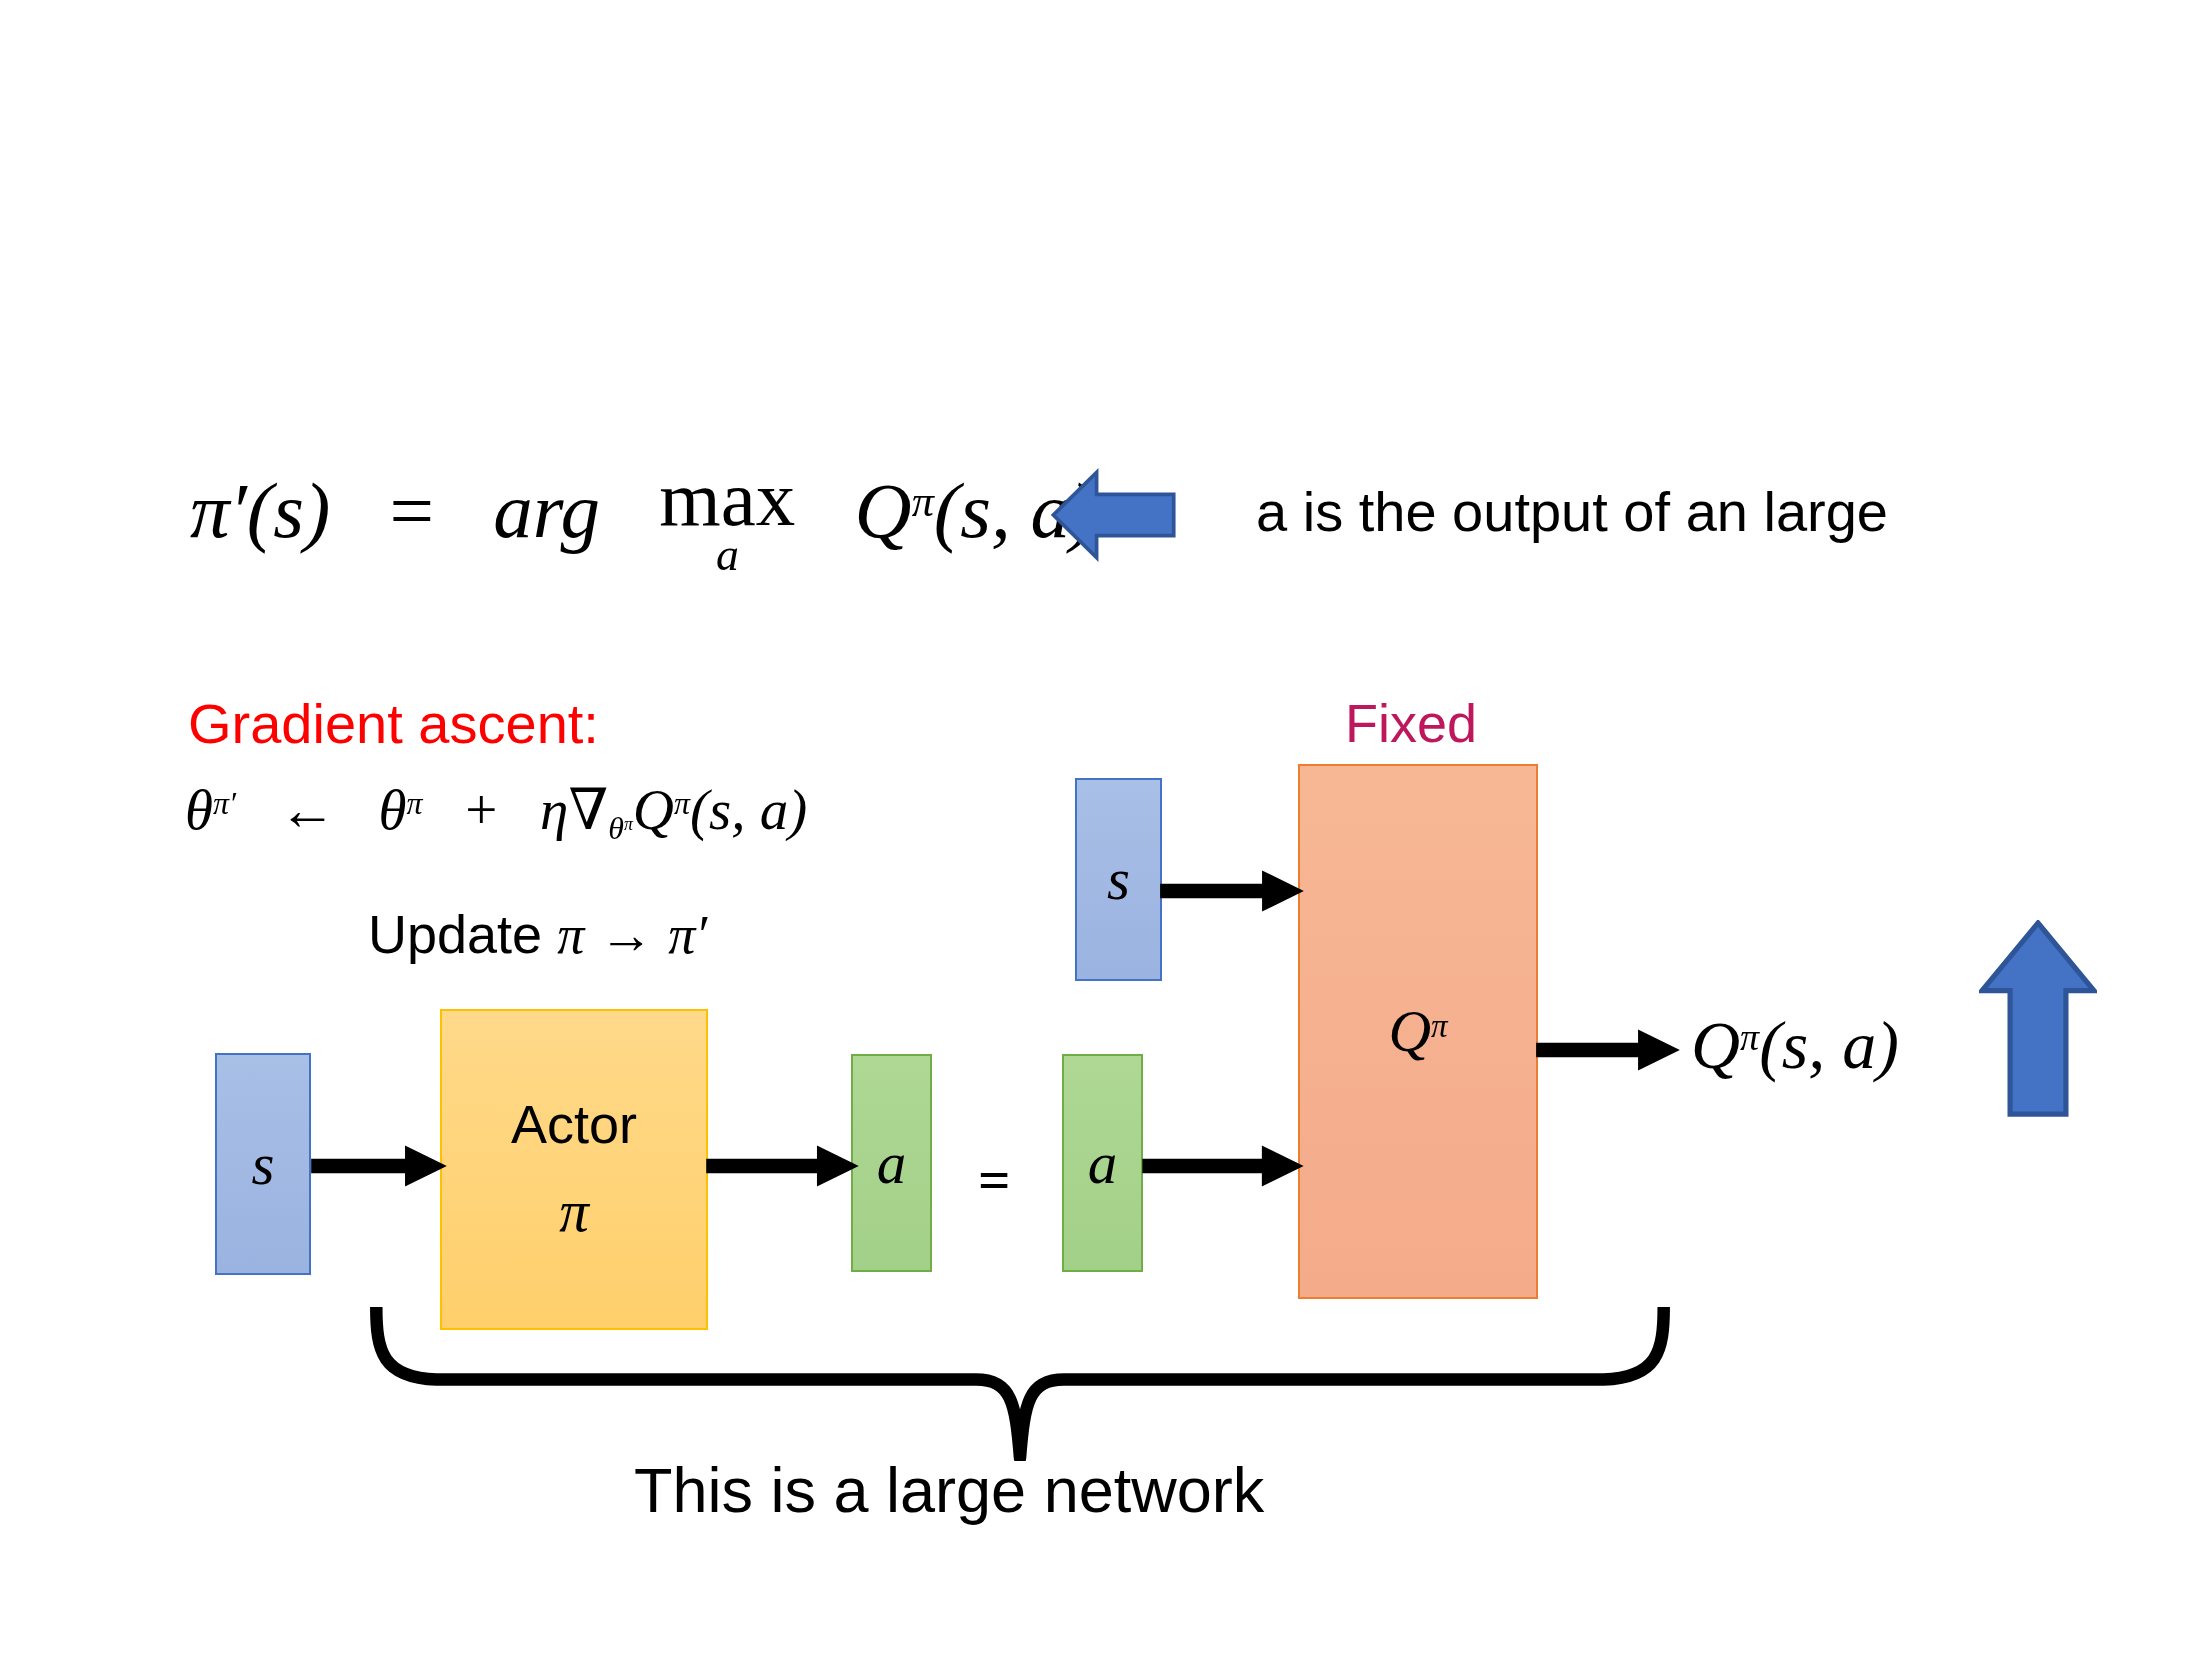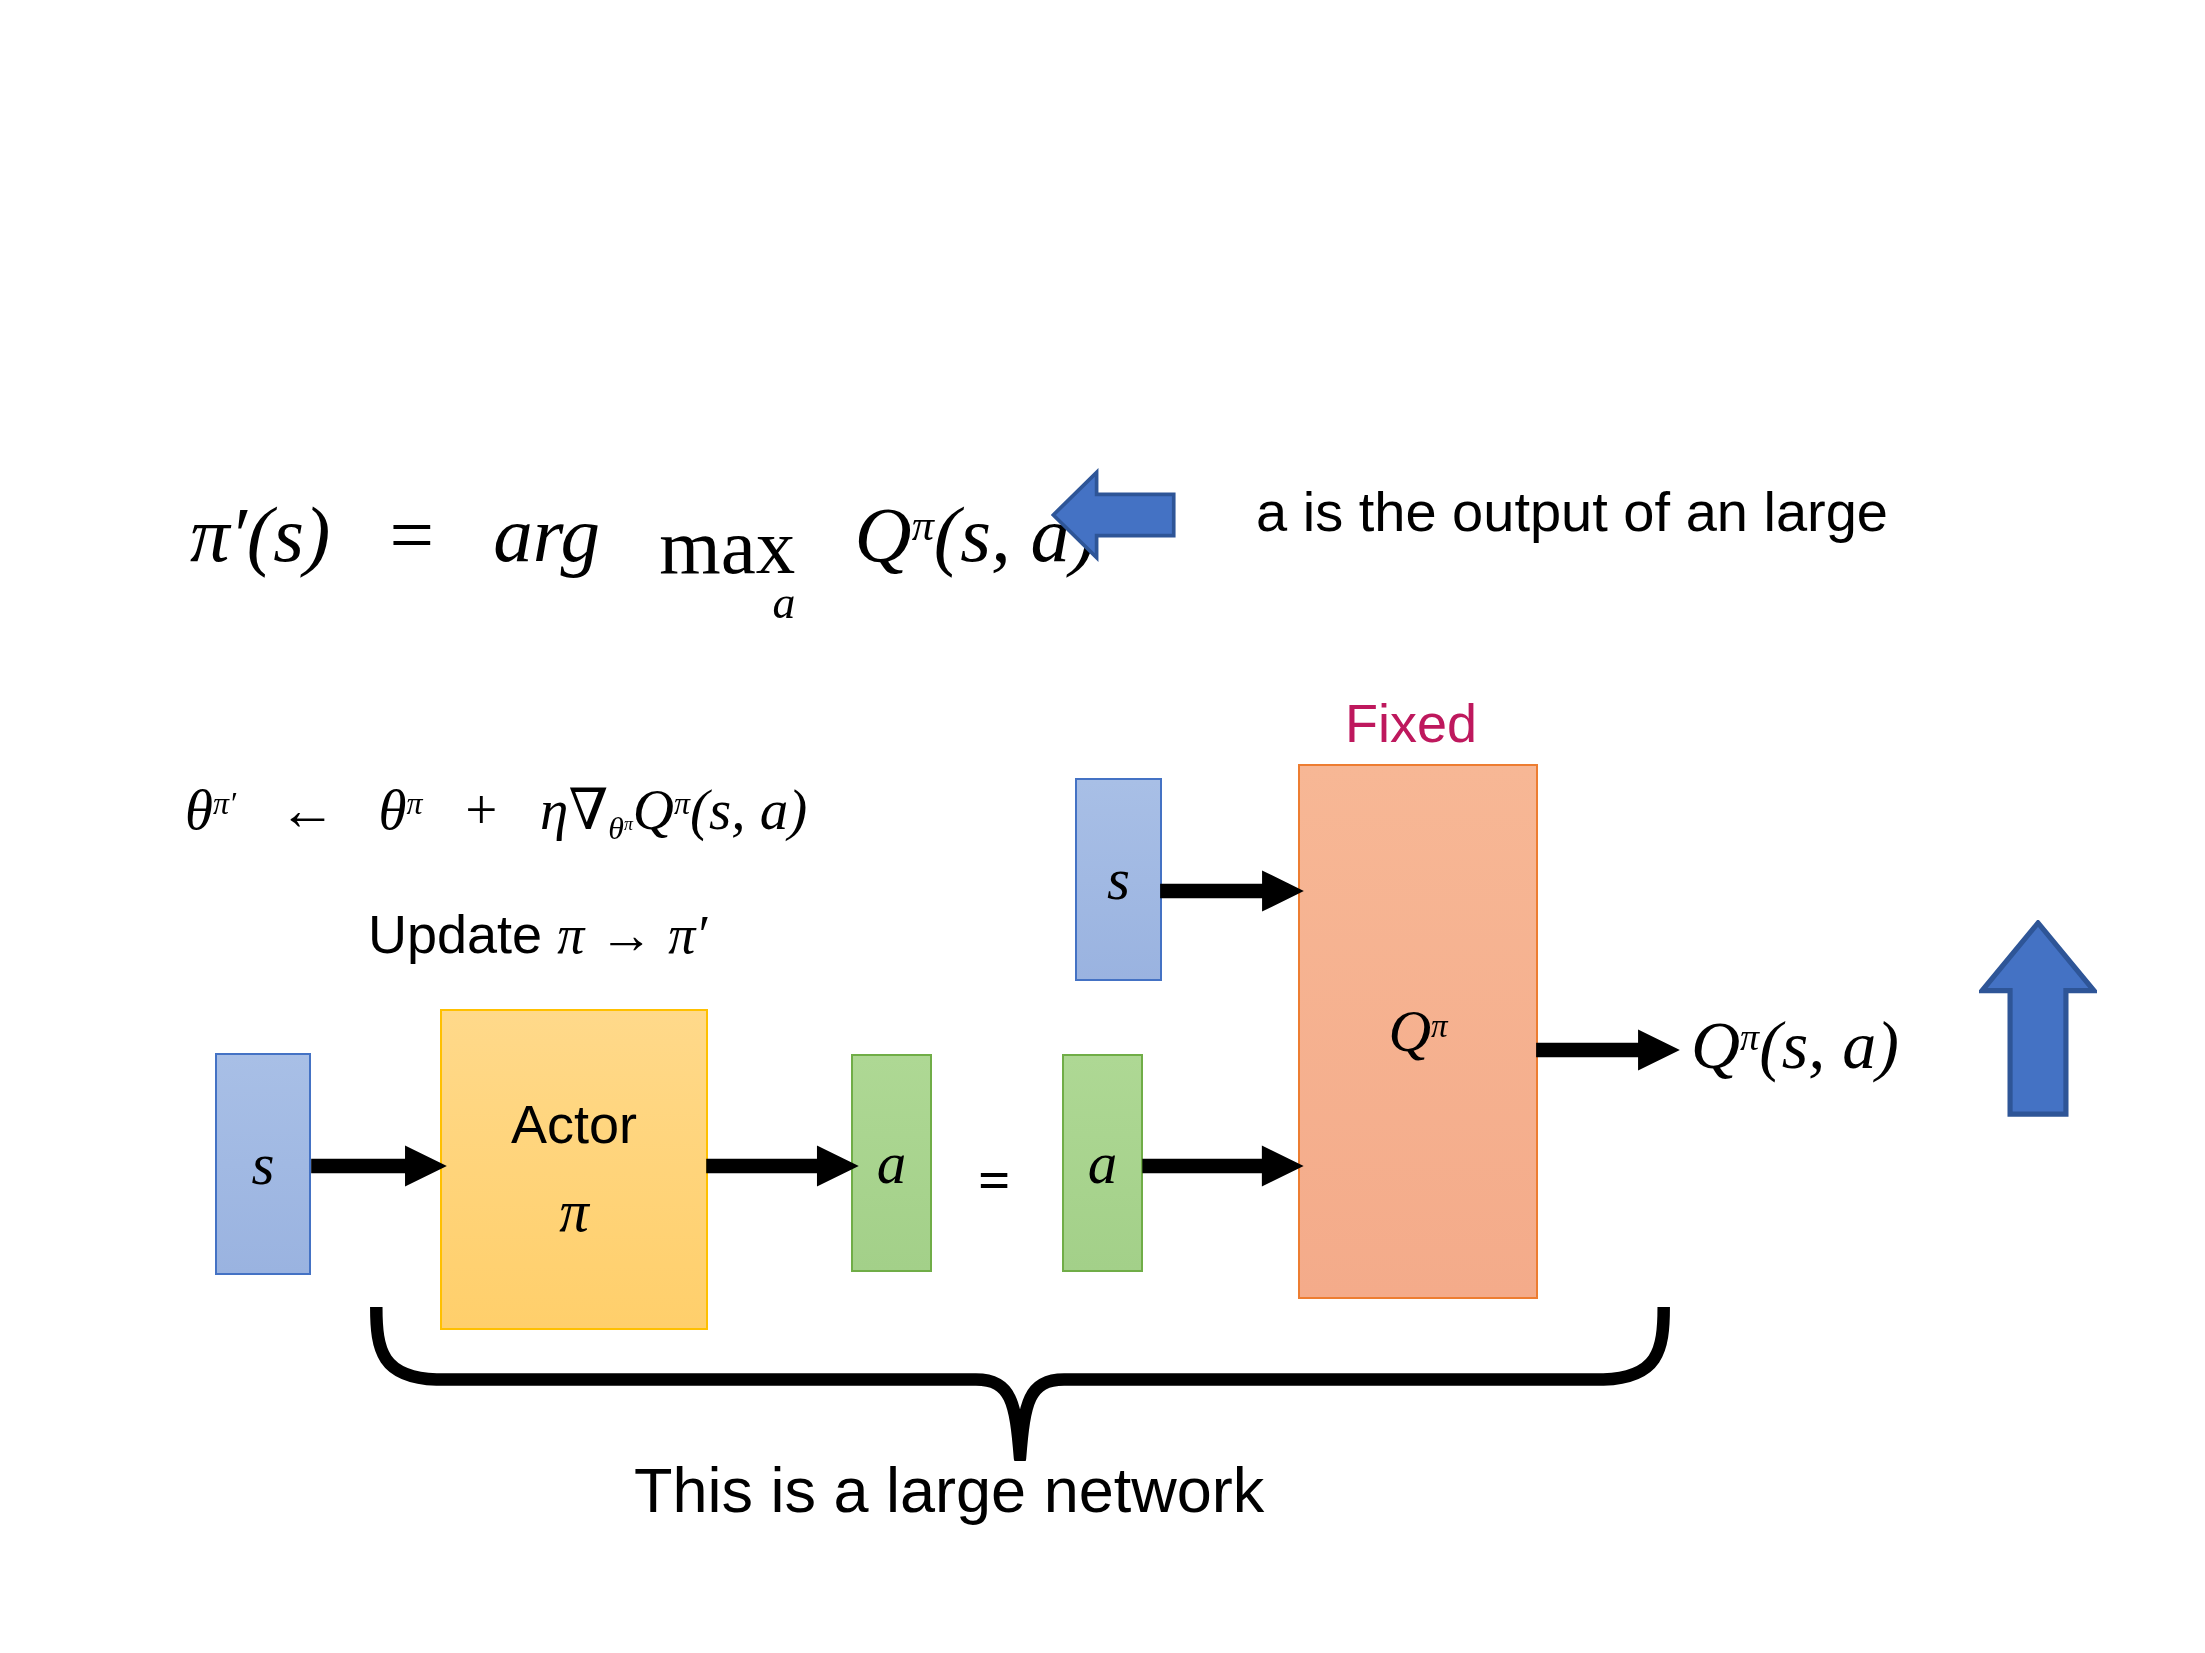--- a/index.html
+++ b/index.html
@@ -44,24 +44,23 @@
   sub.sm { vertical-align: -28%; }
 
   #eq1 {
     left: 190px;
     top: 462px;
     font-size: 79px;
   }
   #eq1 .argmax {
     display: inline-flex;
     flex-direction: column;
-    align-items: flex-end;
+    align-items: center;
     vertical-align: middle;
     line-height: 0.94;
-    margin-top: 48px;
   }
   #eq1 .argmax .top { font-style: normal; font-size: 1em; }
   #eq1 .argmax .bot { font-size: 0.58em; font-style: italic; margin-top: -2.9px; }
 
   #eq2 {
     left: 185px;
     top: 776px;
     font-size: 57px;
   }
 
@@ -216,20 +215,21 @@
   </div>
 
   <div class="abs" id="blue-arrow-left">
     <svg viewBox="0 0 170 128" width="125" height="94" class="arrow">
       <polygon points="3,64 62,6 62,36 167,36 167,92 62,92 62,122" fill="#4472C4" stroke="#2E5597" stroke-width="5" stroke-linejoin="miter"></polygon>
     </svg>
   </div>
 
   <div class="abs sans" id="actor-note">a is the output of an large</div>
 
+  <div class="abs sans" id="grad-ascent">Gradient ascent:</div>
 
   <div class="abs math" id="eq2">
     <span>θ</span><sup class="sm">π′</sup>
     <span style="font-style:normal">&nbsp;</span>
     <span class="up">←</span>
     <span style="font-style:normal">&nbsp;</span>
     <span>θ</span><sup class="sm">π</sup>
     <span style="font-style:normal">&nbsp;</span>
     <span class="up">+</span>
     <span style="font-style:normal">&nbsp;</span>

